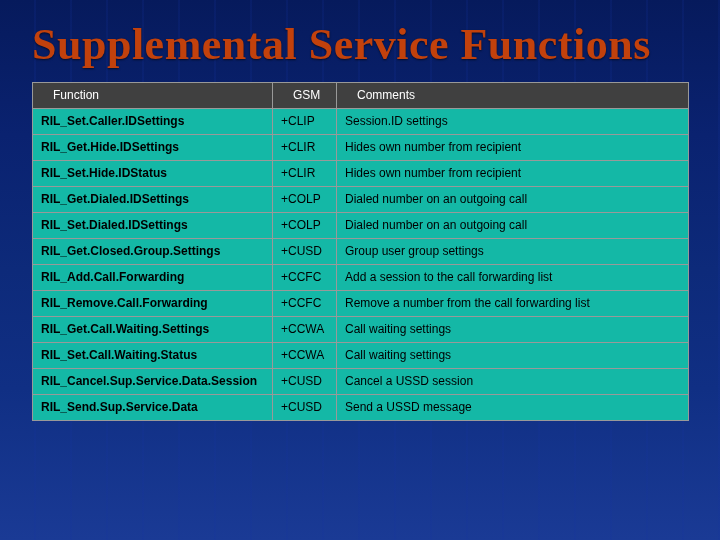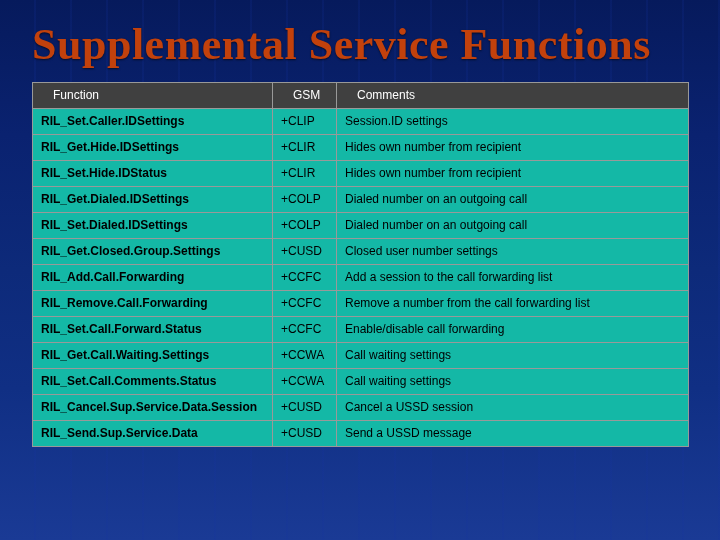--- a/index.html
+++ b/index.html
@@ -95,44 +95,39 @@
           <td>Dialed number on an outgoing call</td>
         </tr>
         <tr>
           <td class="fn">RIL_Set.Dialed.IDSettings</td>
           <td class="gsm">+COLP</td>
           <td>Dialed number on an outgoing call</td>
         </tr>
         <tr>
           <td class="fn">RIL_Get.Closed.Group.Settings</td>
           <td class="gsm">+CUSD</td>
-          <td>Closed user number settings</td>
+          <td>Group user group settings</td>
         </tr>
         <tr>
           <td class="fn">RIL_Add.Call.Forwarding</td>
           <td class="gsm">+CCFC</td>
           <td>Add a session to the call forwarding list</td>
         </tr>
         <tr>
           <td class="fn">RIL_Remove.Call.Forwarding</td>
           <td class="gsm">+CCFC</td>
           <td>Remove a number from the call forwarding list</td>
         </tr>
         <tr>
-          <td class="fn">RIL_Set.Call.Forward.Status</td>
-          <td class="gsm">+CCFC</td>
-          <td>Enable/disable call forwarding</td>
-        </tr>
-        <tr>
           <td class="fn">RIL_Get.Call.Waiting.Settings</td>
           <td class="gsm">+CCWA</td>
           <td>Call waiting settings</td>
         </tr>
         <tr>
-          <td class="fn">RIL_Set.Call.Comments.Status</td>
+          <td class="fn">RIL_Set.Call.Waiting.Status</td>
           <td class="gsm">+CCWA</td>
           <td>Call waiting settings</td>
         </tr>
         <tr>
           <td class="fn">RIL_Cancel.Sup.Service.Data.Session</td>
           <td class="gsm">+CUSD</td>
           <td>Cancel a USSD session</td>
         </tr>
         <tr>
           <td class="fn">RIL_Send.Sup.Service.Data</td>

